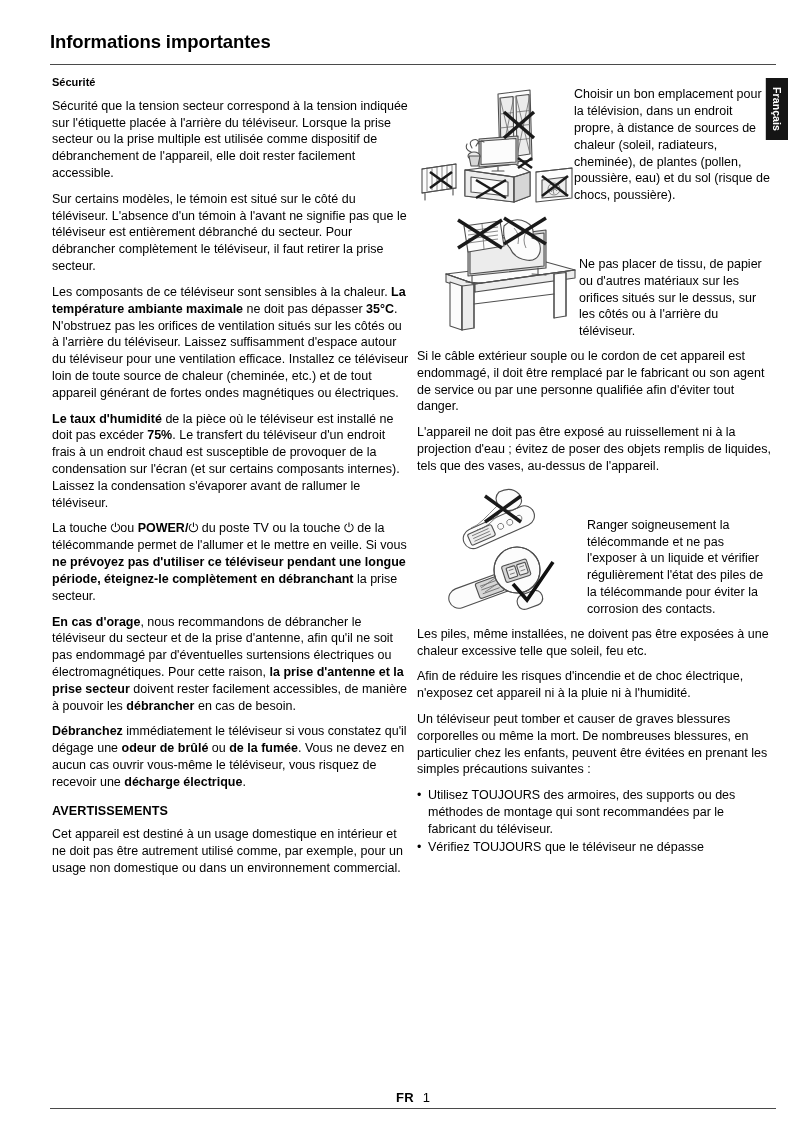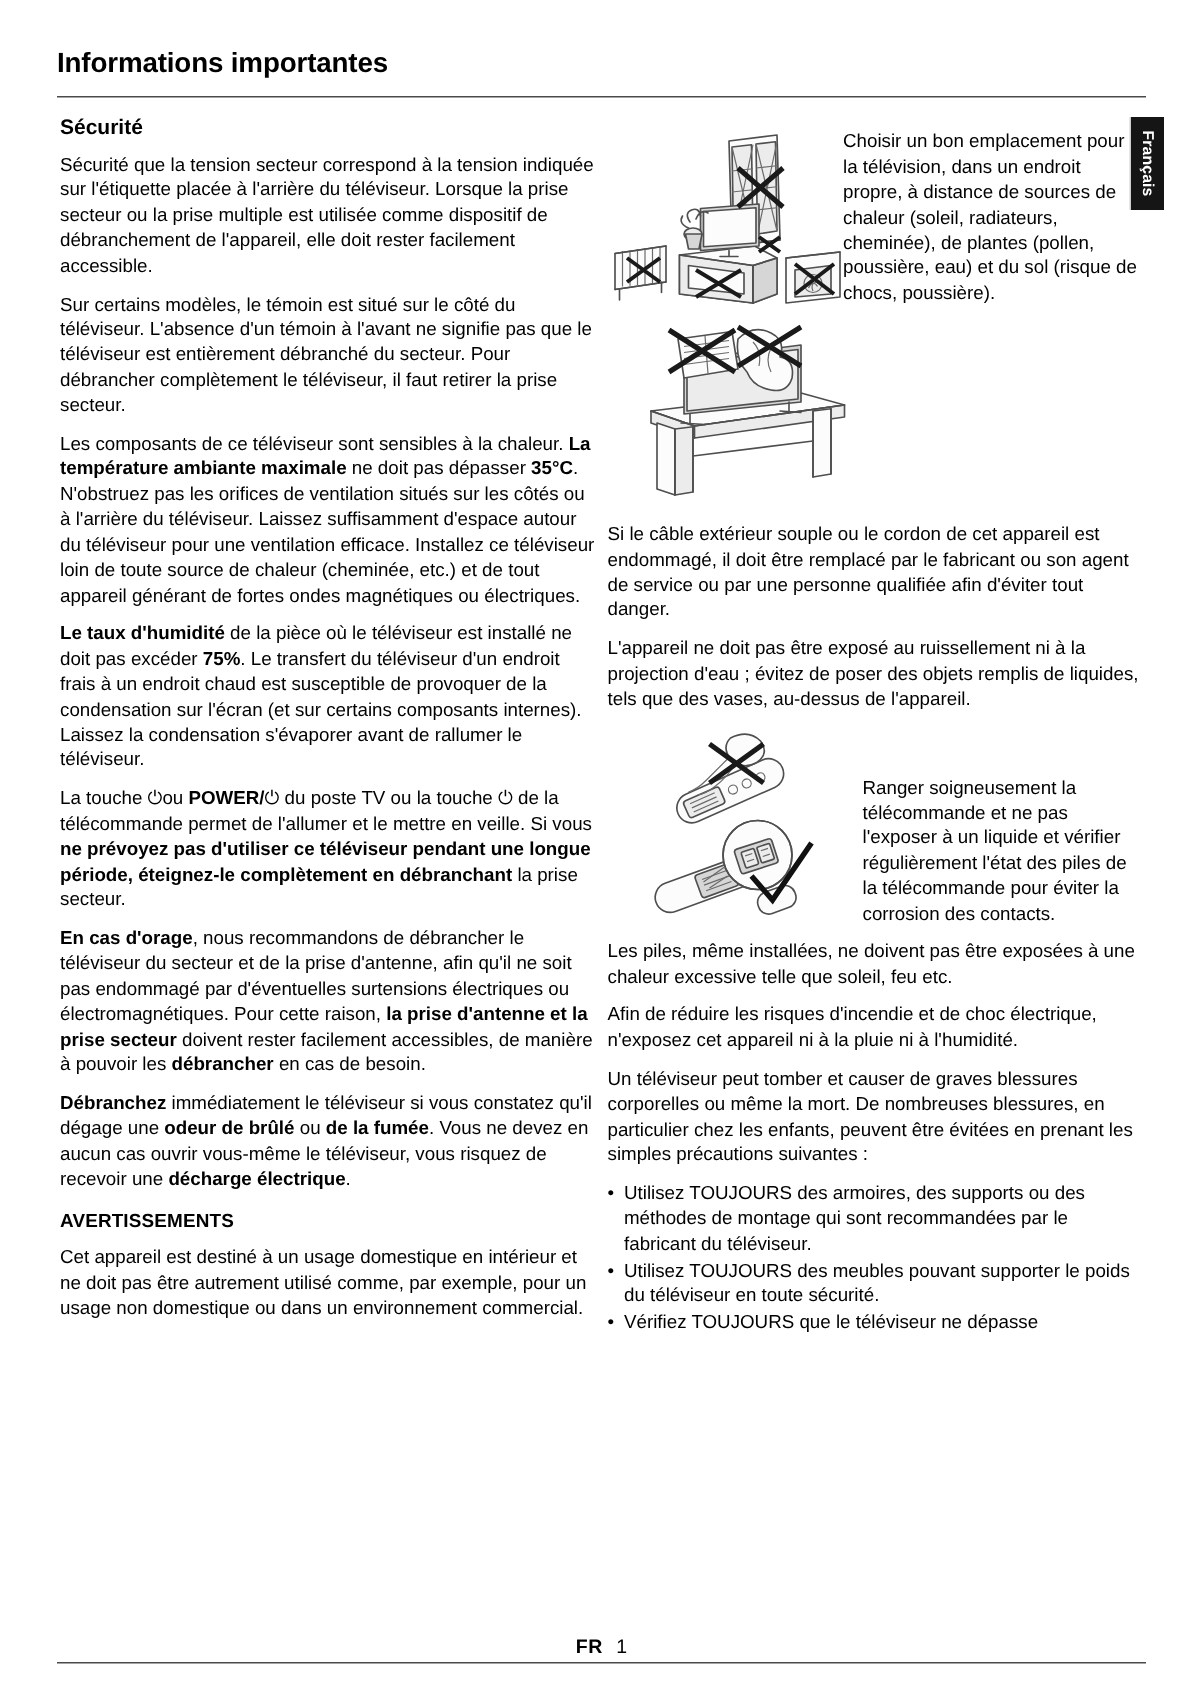--- a/index.html
+++ b/index.html
@@ -11,21 +11,21 @@
     width: 802px;
     height: 1138px;
     position: relative;
     font-family: "Liberation Sans", sans-serif;
     color: #000000;
     overflow: hidden;
   }
 
   .page {
     position: absolute;
-    left: 0; top: 0;
+    left: 12px; top: 0;
     width: 776px;
     height: 1138px;
   }
 
   
   .page-header {
     position: absolute;
     left: 38px;
     top: 32px;
     width: 726px;
@@ -77,21 +77,21 @@
   .col-left {
     left: 40px;
     width: 357px;
   }
   .col-right {
     left: 405px;
     width: 355px;
   }
 
   h3.sub {
-    font-size: 14px;
+    font-size: 11px;
     font-weight: bold;
     margin: 0 0 8px 0;
     line-height: 1.25;
   }
   h3.caps {
     font-size: 12.6px;
     font-weight: bold;
     margin: 13px 0 7px 0;
     line-height: 1.25;
     letter-spacing: 0.1px;
@@ -298,20 +298,21 @@
           <path class="ln-thin" d="M26,19 L56,15 M26,23 L56,19 M26,27 L56,23 M26,31 L56,27"></path>
           <path class="ln-thin" d="M40,12 L42,37"></path>
 
           <path class="fill-wh" d="M62,14 q10,-10 22,-4 q10,5 6,16 q10,2 8,14 q-3,10 -14,8 q-12,-2 -16,-12 q-8,-8 -6,-22 z"></path>
           <path class="ln-thin" d="M72,16 q6,6 4,16 M84,20 q-4,8 0,16"></path>
 
           <path class="xmark" d="M16,8 L60,36 M60,8 L16,36"></path>
           <path class="xmark" d="M62,6 L104,32 M104,6 L62,32"></path>
         </svg>
       </div>
+      <div class="cap">Ne pas placer de tissu, de papier ou d'autres matériaux sur les orifices situés sur le dessus, sur les côtés ou à l'arrière du téléviseur.</div>
     </div>
 
     <p class="body">Si le câble extérieur souple ou le cordon de cet appareil est endommagé, il doit être remplacé par le fabricant ou son agent de service ou par une personne qualifiée afin d'éviter tout danger.</p>
     <p class="body">L'appareil ne doit pas être exposé au ruissellement ni à la projection d'eau ; évitez de poser des objets remplis de liquides, tels que des vases, au-dessus de l'appareil.</p>
 
     <div class="figblock">
       <div class="art">
         <svg class="fig3" viewBox="0 0 152 134" xmlns="http://www.w3.org/2000/svg" aria-hidden="true">
 
           <g transform="rotate(-24 62 44)">
@@ -354,21 +355,20 @@
       </div>
       <div class="cap">Ranger soigneusement la télécommande et ne pas l'exposer à un liquide et vérifier régulièrement l'état des piles de la télécommande pour éviter la corrosion des contacts.</div>
     </div>
 
     <p class="body">Les piles, même installées, ne doivent pas être exposées à une chaleur excessive telle que soleil, feu etc.</p>
     <p class="body">Afin de réduire les risques d'incendie et de choc électrique, n'exposez cet appareil ni à la pluie ni à l'humidité.</p>
     <p class="body">Un téléviseur peut tomber et causer de graves blessures corporelles ou même la mort. De nombreuses blessures, en particulier chez les enfants, peuvent être évitées en prenant les simples précautions suivantes :</p>
 
     <ul class="bullets">
       <li>Utilisez TOUJOURS des armoires, des supports ou des méthodes de montage qui sont recommandées par le fabricant du téléviseur.</li>
-      <li>Utilisez TOUJOURS des meubles pouvant supporter le poids du téléviseur en toute sécurité.</li>
       <li>Vérifiez TOUJOURS que le téléviseur ne dépasse</li>
     </ul>
   </div>
 
   <div class="footer">
     <span class="fr">FR</span><span class="pg">1</span>
   </div>
   <div class="footer-rule"></div>
 
 </div>

